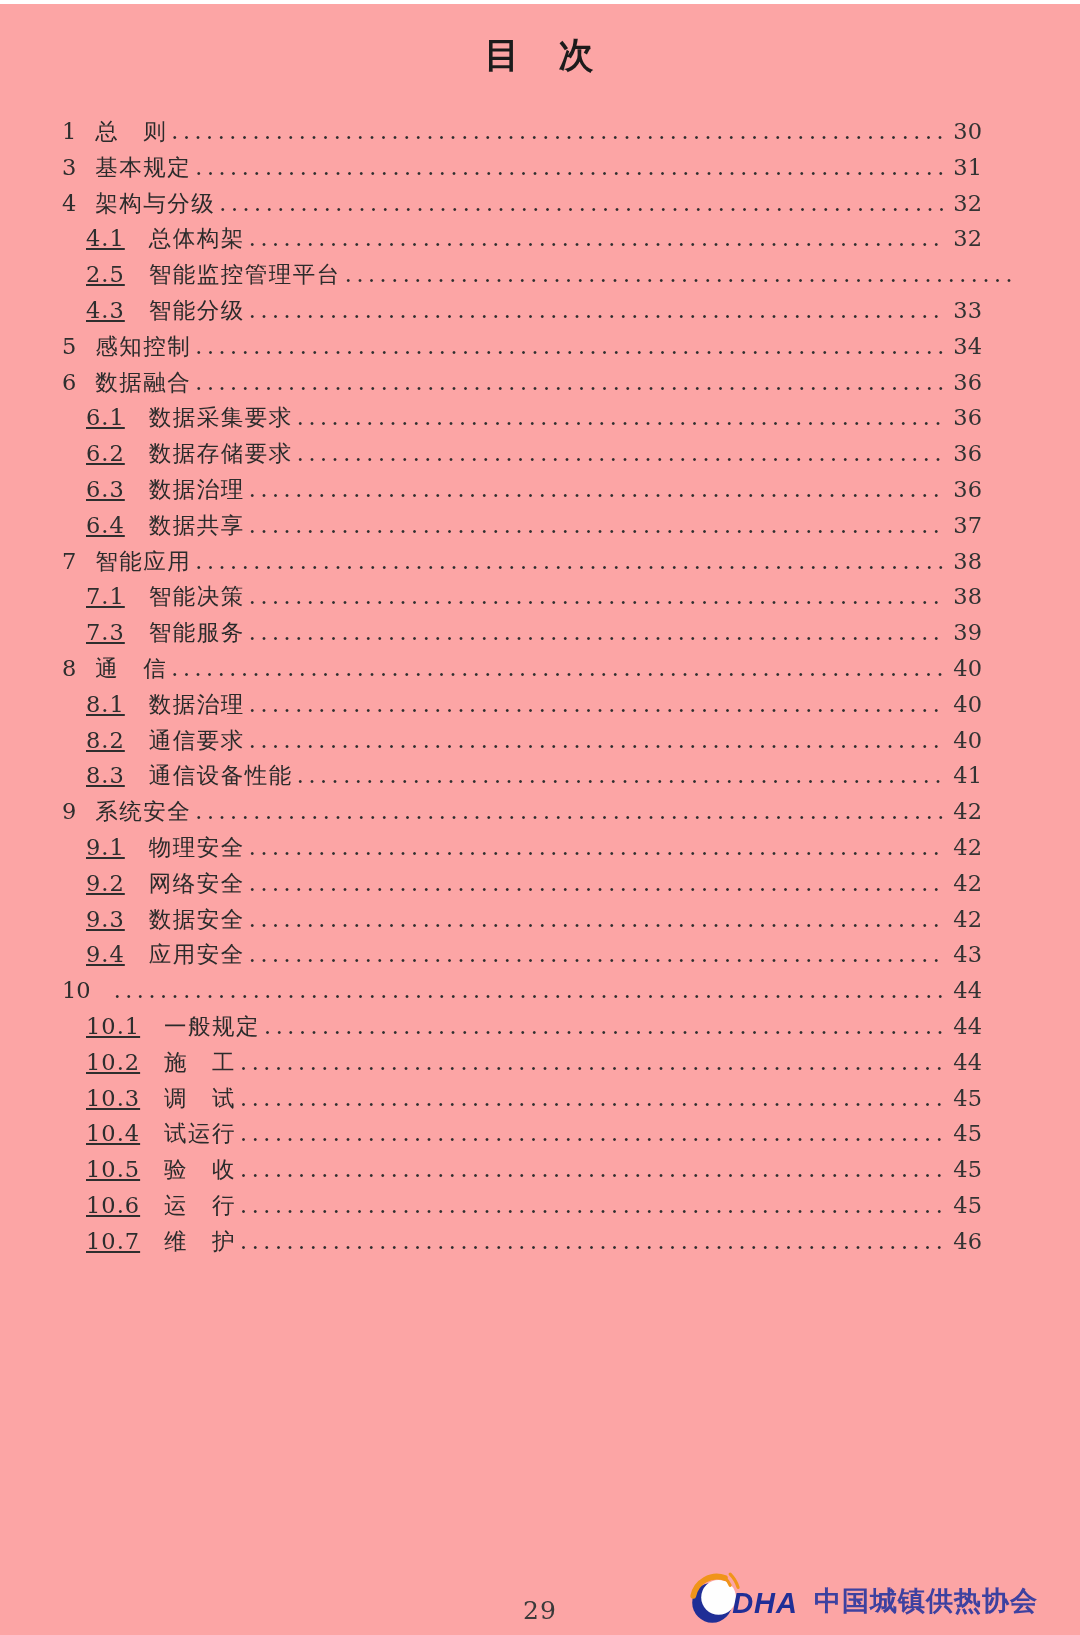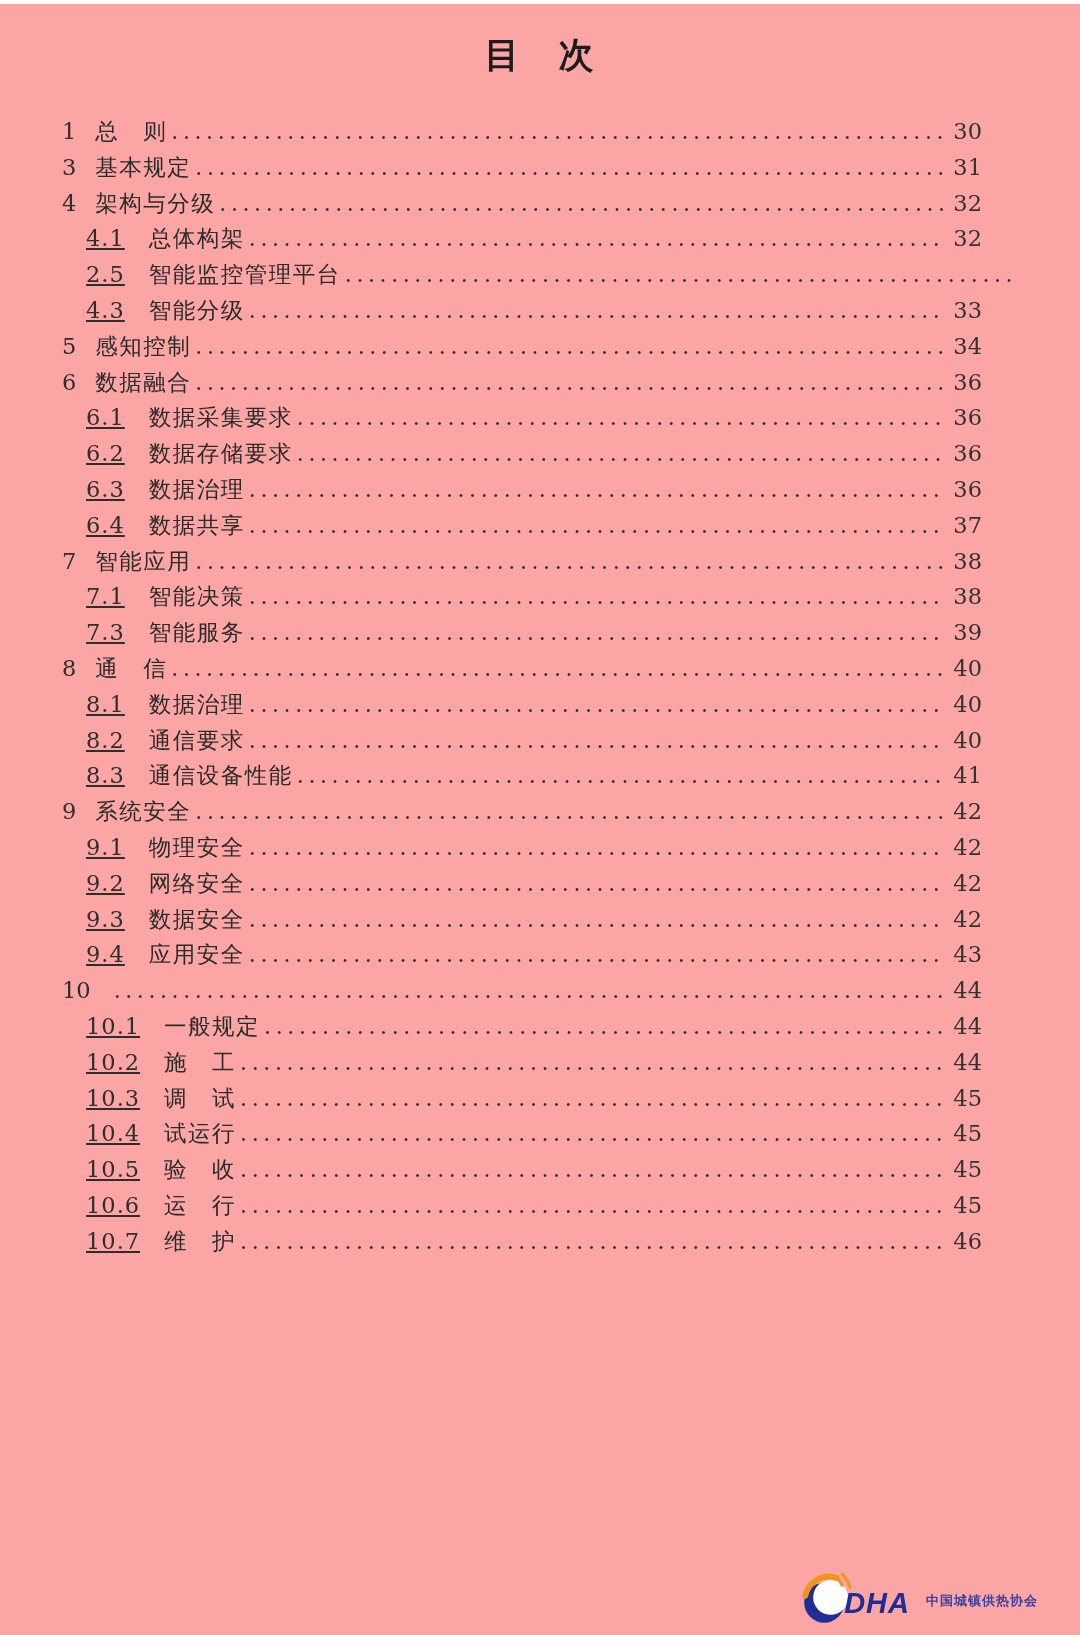--- a/index.html
+++ b/index.html
@@ -96,21 +96,21 @@
     font-size: 29px;
     color: #1f2e96;
     margin-left: -14px;
     letter-spacing: 1px;
     position: relative;
     top: 4px;
   }
   .logo-orgname {
     font-family: "DejaVu Sans", "Liberation Sans", sans-serif;
     font-weight: bold;
-    font-size: 13px;
+    font-size: 27px;
     color: #3d41a0;
     margin-left: 16px;
     letter-spacing: 1px;
     position: relative;
     top: 2px;
   }
 </style>
 </head>
 <body>
 
@@ -335,20 +335,21 @@
     </div>
 
     <div class="toc-row level-2">
       <span class="num">10.7</span>
       <span class="label">维　护</span>
       <span class="leader">........................................................................................................................................................................................................</span>
       <span class="pageno">46</span>
     </div>
   </div>
 
+  <div class="footer-pageno">29</div>
 
   <div class="footer-logo">
     <svg class="logo-mark" viewBox="0 0 110 100" aria-hidden="true">
       <circle cx="46" cy="57" r="38" fill="#1f2e96"></circle>
       <circle cx="58" cy="47" r="33" fill="#fefefe"></circle>
       <path d="M 10 44 A 46 46 0 0 1 70 10" fill="none" stroke="#f0941a" stroke-width="11" stroke-linecap="round"></path>
       <path d="M 80 24 A 46 46 0 0 0 68 8" fill="none" stroke="#f0941a" stroke-width="6" stroke-linecap="round"></path>
       <path d="M 95 28 A 62 62 0 0 0 80 3" fill="none" stroke="#f0941a" stroke-width="6" stroke-linecap="round"></path>
     </svg>
     <span class="logo-acronym">DHA</span>

